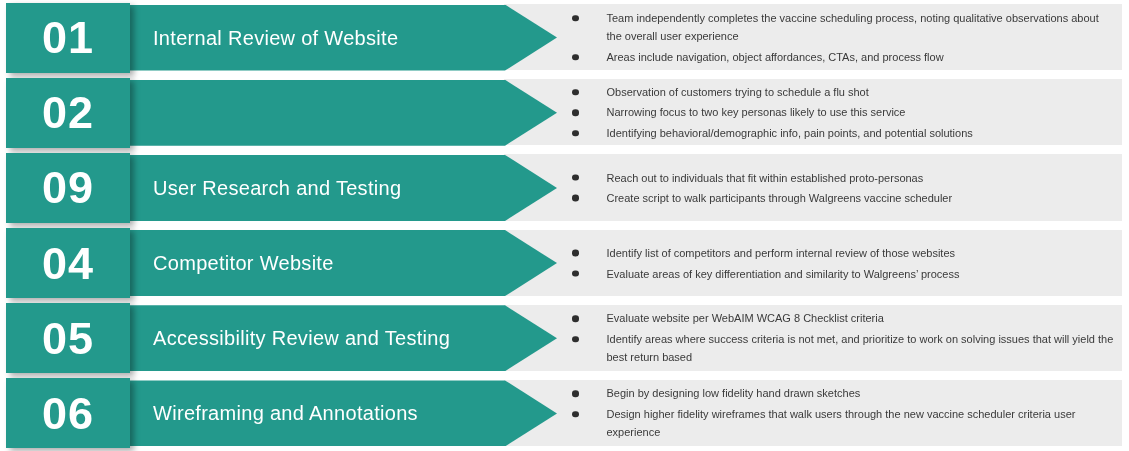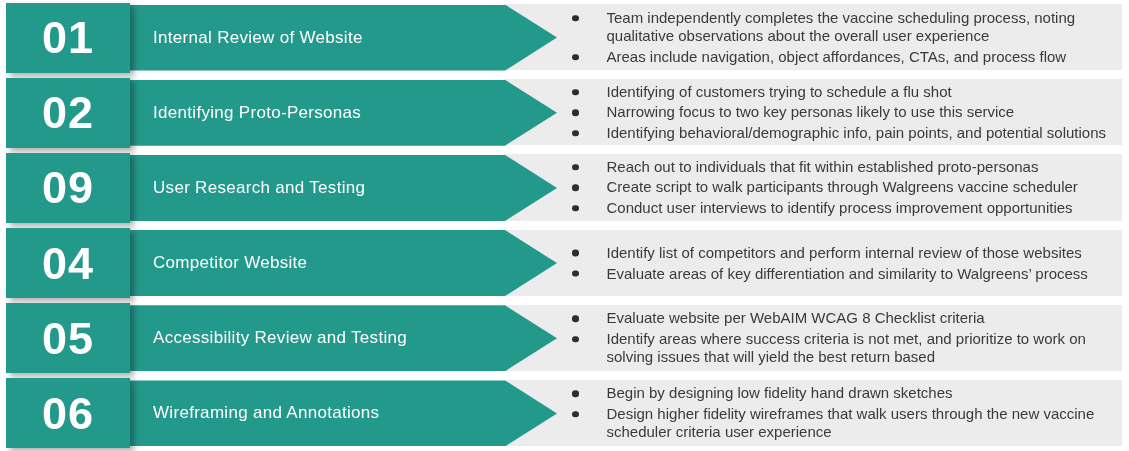--- a/index.html
+++ b/index.html
@@ -66,42 +66,42 @@
     line-height: 1;
     letter-spacing: 1px;
   }
 
   .title {
     position: absolute;
     left: 153px;
     top: 50%;
     transform: translateY(-50%);
     color: var(--title_text, #ffffff);
-    font-size: 17px;
+    font-size: 20px;
     letter-spacing: 0.3px;
     white-space: nowrap;
   }
 
   .bullets {
     position: absolute;
     left: 572px;
     right: 14px;
     top: 50%;
     transform: translateY(-50%);
     list-style: none;
     margin: 0;
     padding: 0;
   }
 
   .bullets li {
     display: flex;
     align-items: flex-start;
     margin: 2px 0;
     color: var(--text, #3a3a3a);
-    font-size: 15px;
+    font-size: 11px;
     line-height: 18.5px;
   }
 
   .bullets .dot {
     flex: 0 0 auto;
     width: 6.5px;
     height: 6.5px;
     border-radius: 50%;
     background: var(--bullet_dot, #2e2e2e);
     margin: 6px 28px 0 0;
@@ -131,25 +131,24 @@
         </li>
       </ul>
   </div>
 
   <div class="row">
     <div class="panel"></div>
     <div class="arrow"></div>
     <div class="numbox">
       <span class="num">02</span>
     </div>
-    <div class="title">Identifying Proto-Personas</div>
-    <ul class="bullets">
-        <li>
-          <span class="dot"></span>
-          <span class="btxt">Identifying of customers trying to schedule a flu shot</span>
+    <ul class="bullets">
+        <li>
+          <span class="dot"></span>
+          <span class="btxt">Observation of customers trying to schedule a flu shot</span>
         </li>
         <li>
           <span class="dot"></span>
           <span class="btxt">Narrowing focus to two key personas likely to use this service</span>
         </li>
         <li>
           <span class="dot"></span>
           <span class="btxt">Identifying behavioral/demographic info, pain points, and potential solutions</span>
         </li>
       </ul>
@@ -164,24 +163,20 @@
     <div class="title">User Research and Testing</div>
     <ul class="bullets">
         <li>
           <span class="dot"></span>
           <span class="btxt">Reach out to individuals that fit within established proto-personas</span>
         </li>
         <li>
           <span class="dot"></span>
           <span class="btxt">Create script to walk participants through Walgreens vaccine scheduler</span>
         </li>
-        <li>
-          <span class="dot"></span>
-          <span class="btxt">Conduct user interviews to identify process improvement opportunities</span>
-        </li>
       </ul>
   </div>
 
   <div class="row">
     <div class="panel"></div>
     <div class="arrow"></div>
     <div class="numbox">
       <span class="num">04</span>
     </div>
     <div class="title">Competitor Website</div>

